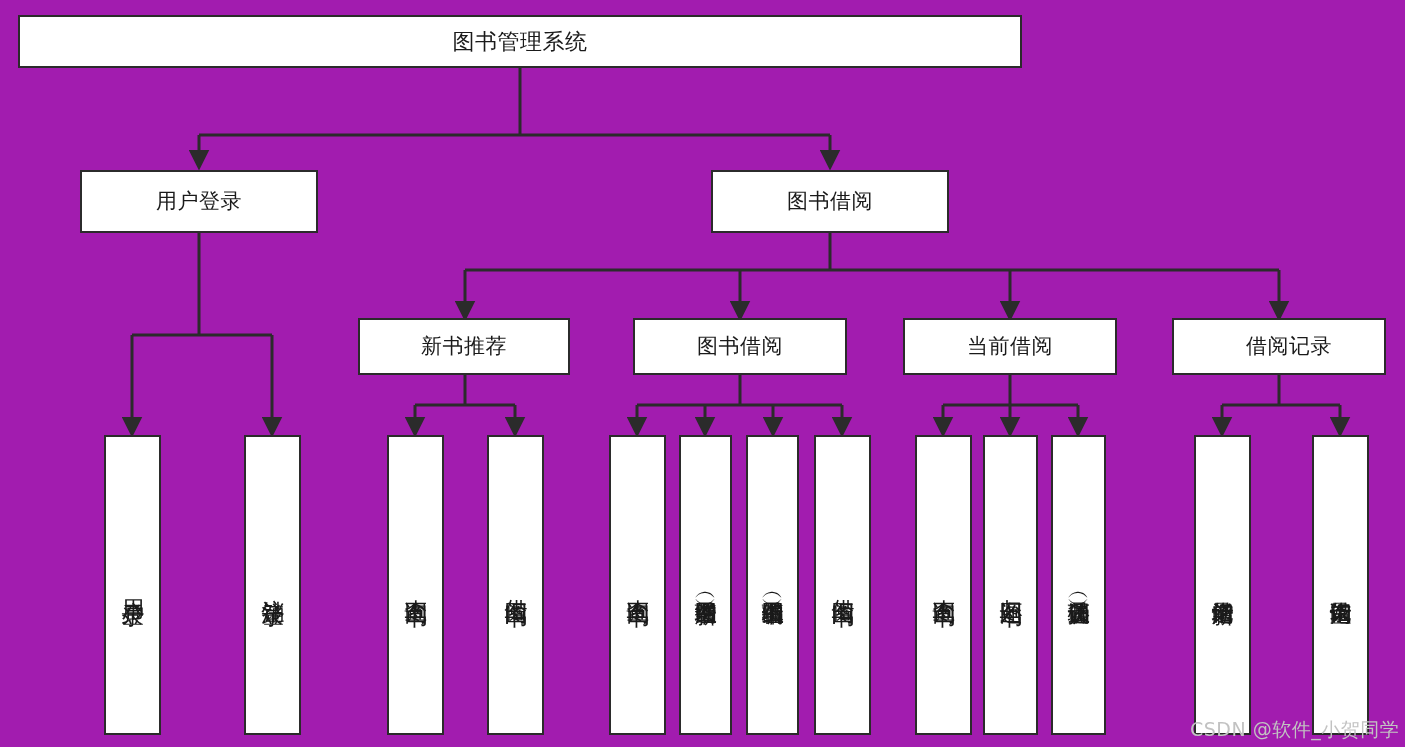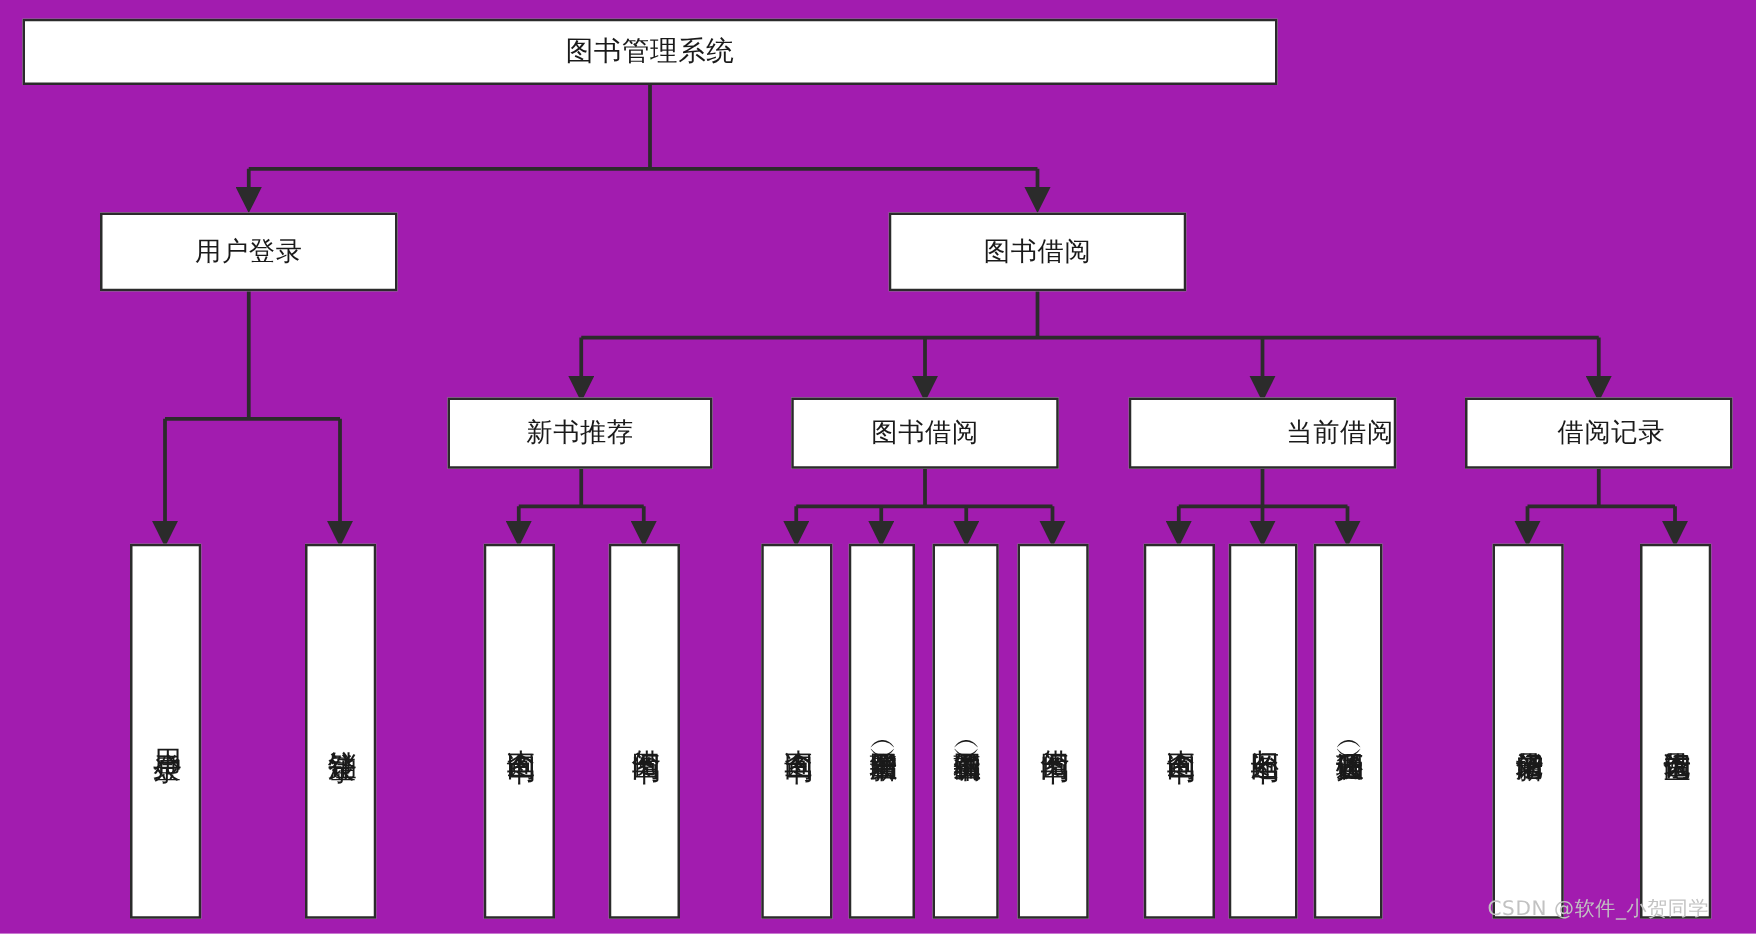--- a/index.html
+++ b/index.html
@@ -60,21 +60,21 @@
     line-height: 1.12;
     letter-spacing: 2px;
     white-space: nowrap;
   }
   .node.vert.tight .label {
     font-size: 22px;
     letter-spacing: 0px;
   }
   .watermark {
     position: absolute;
-    font-size: 16px;
+    font-size: 19px;
     color: #c2c2c2;
     white-space: nowrap;
     letter-spacing: 0.5px;
   }
 </style>
 </head>
 <body>
 
 <div id="canvas">
 
@@ -139,21 +139,21 @@
   <div class="node horiz" style="left:711px; top:170px; width:238px; height:63px;">
     <span class="label">图书借阅</span>
   </div>
 
   <div class="node horiz" style="left:358px; top:318px; width:212px; height:57px;">
     <span class="label">新书推荐</span>
   </div>
   <div class="node horiz" style="left:633px; top:318px; width:214px; height:57px;">
     <span class="label">图书借阅</span>
   </div>
-  <div class="node horiz" style="left:903px; top:318px; width:214px; height:57px;justify-content:flex-end;">
+  <div class="node horiz" style="left:903px; top:318px; width:214px; height:57px;">
     <span class="label">当前借阅</span>
   </div>
   <div class="node horiz" style="left:1172px; top:318px; width:214px; height:57px;padding-left:20px;">
     <span class="label">借阅记录</span>
   </div>
 
   <div class="node vert" style="left:104px; top:435px; width:57px; height:300px;">
     <span class="label">用户登录</span>
   </div>
   <div class="node vert" style="left:244px; top:435px; width:57px; height:300px;">

